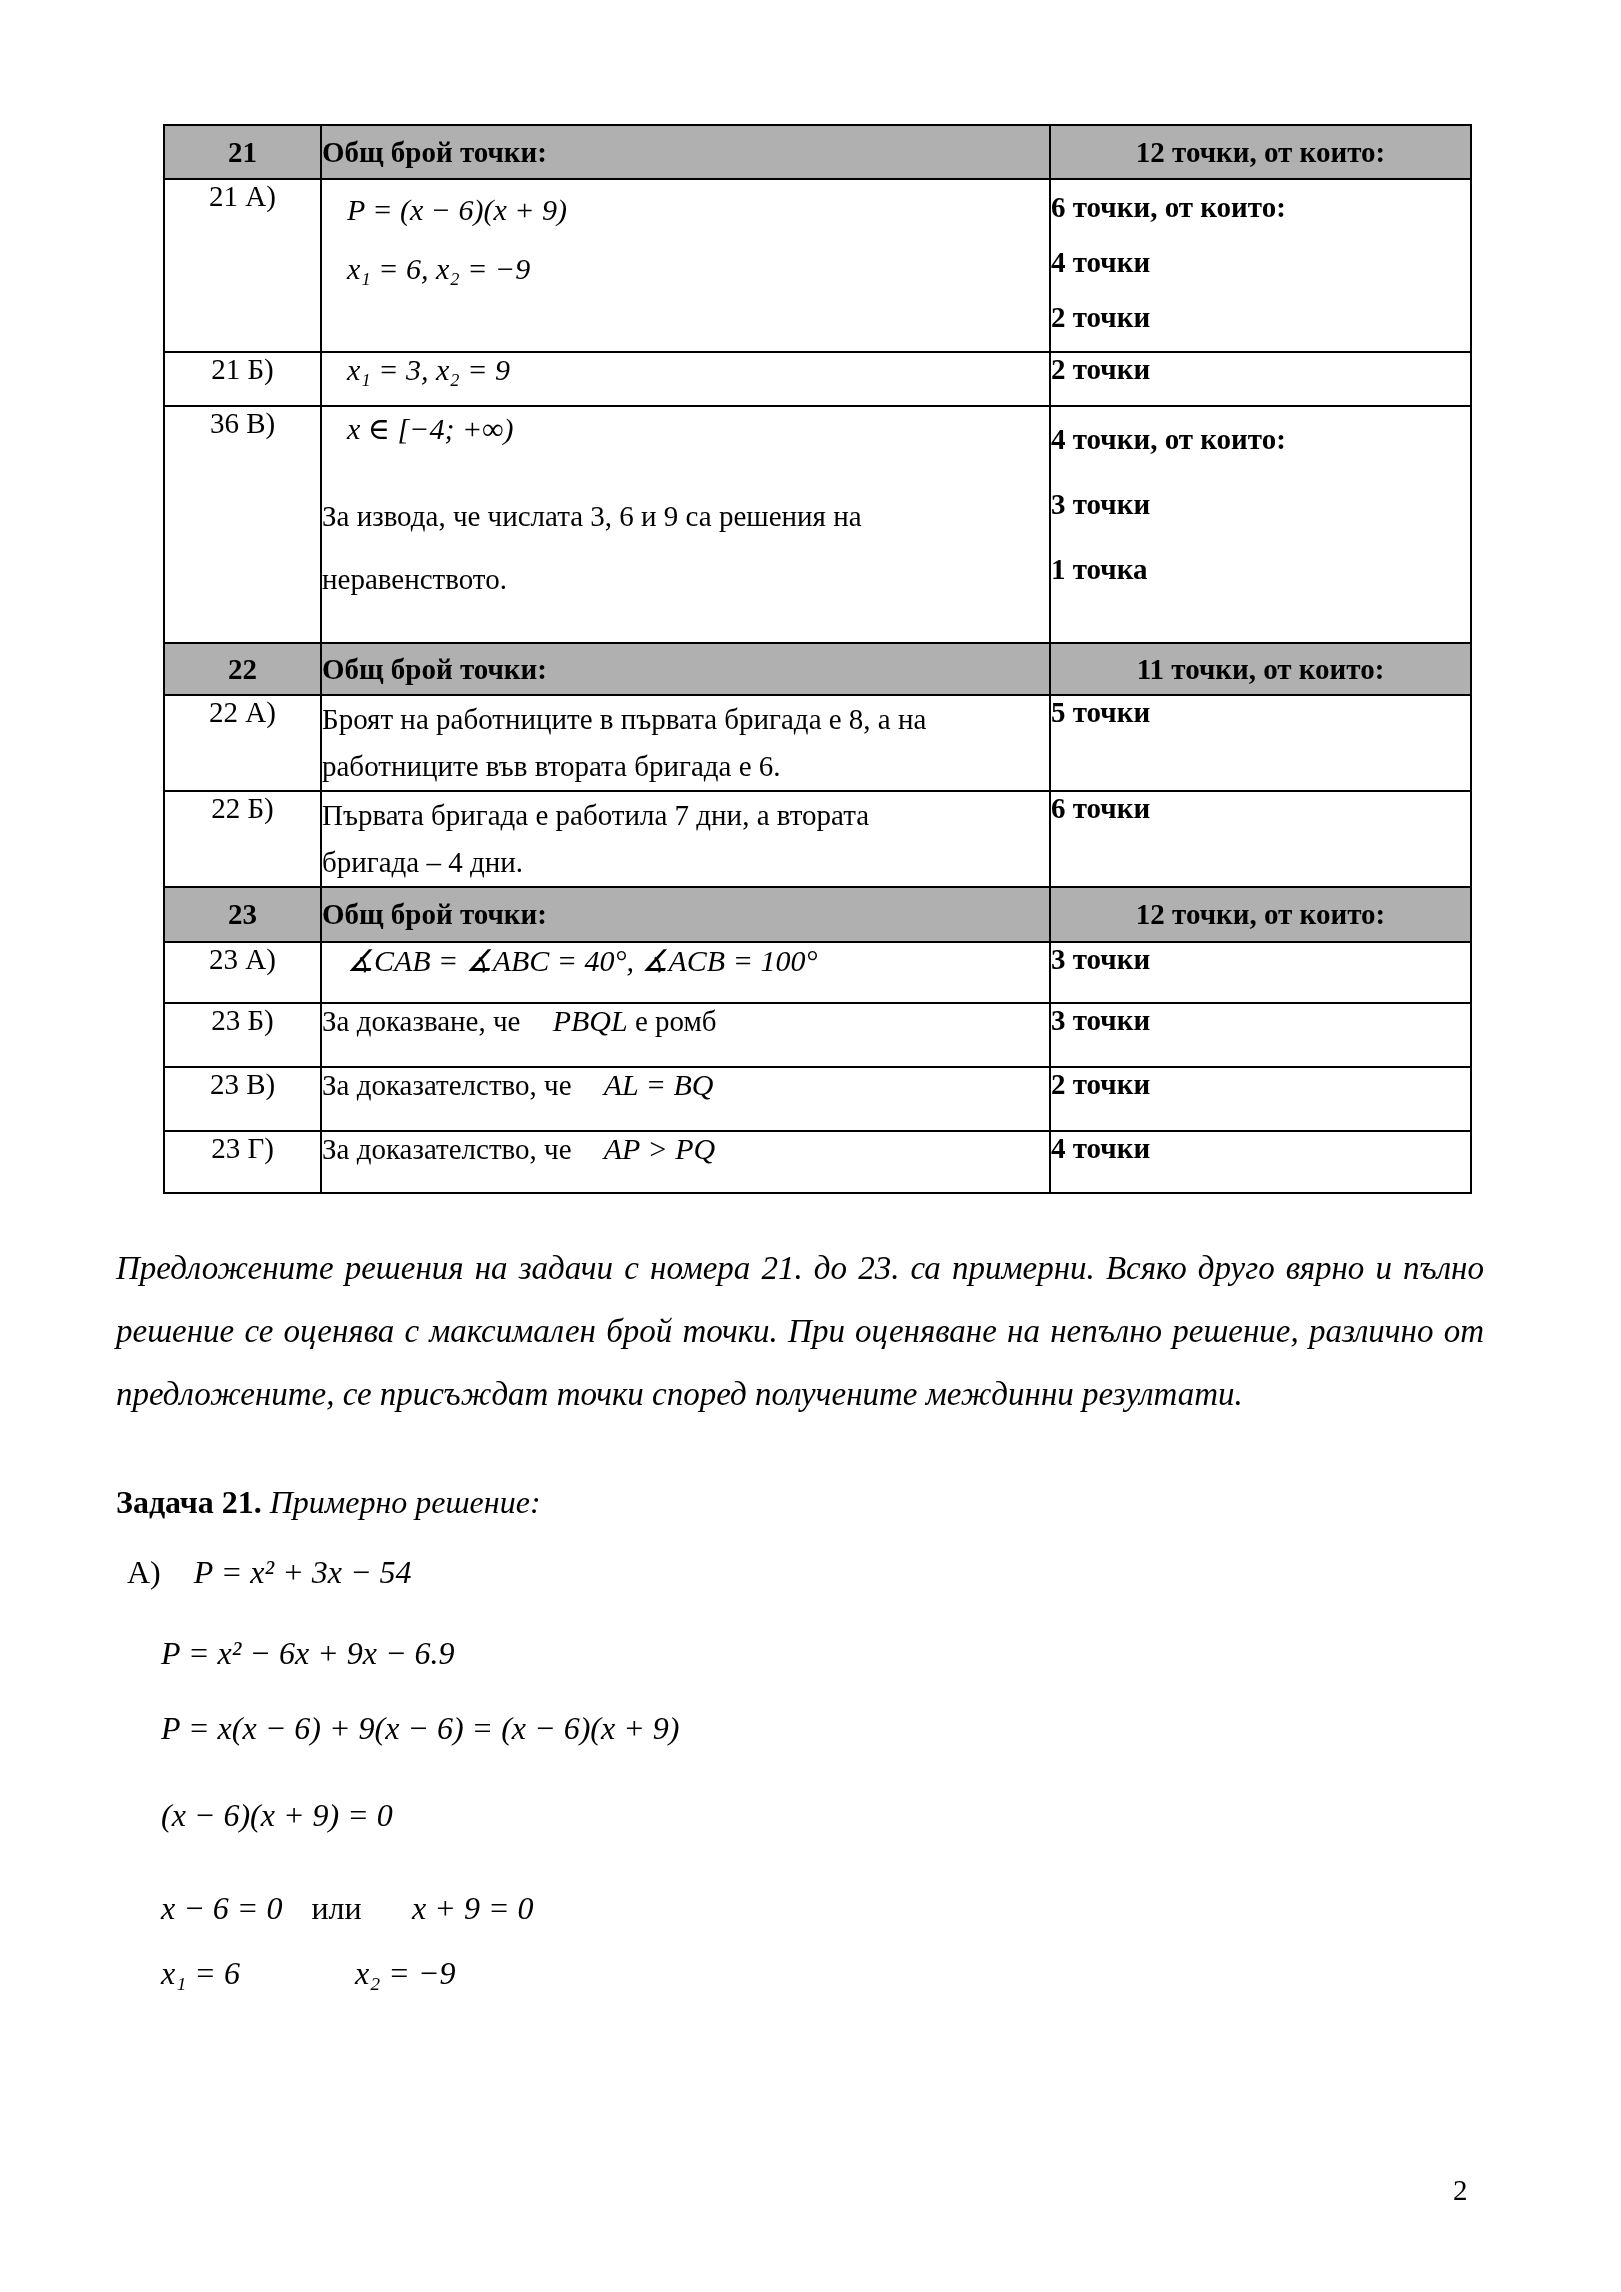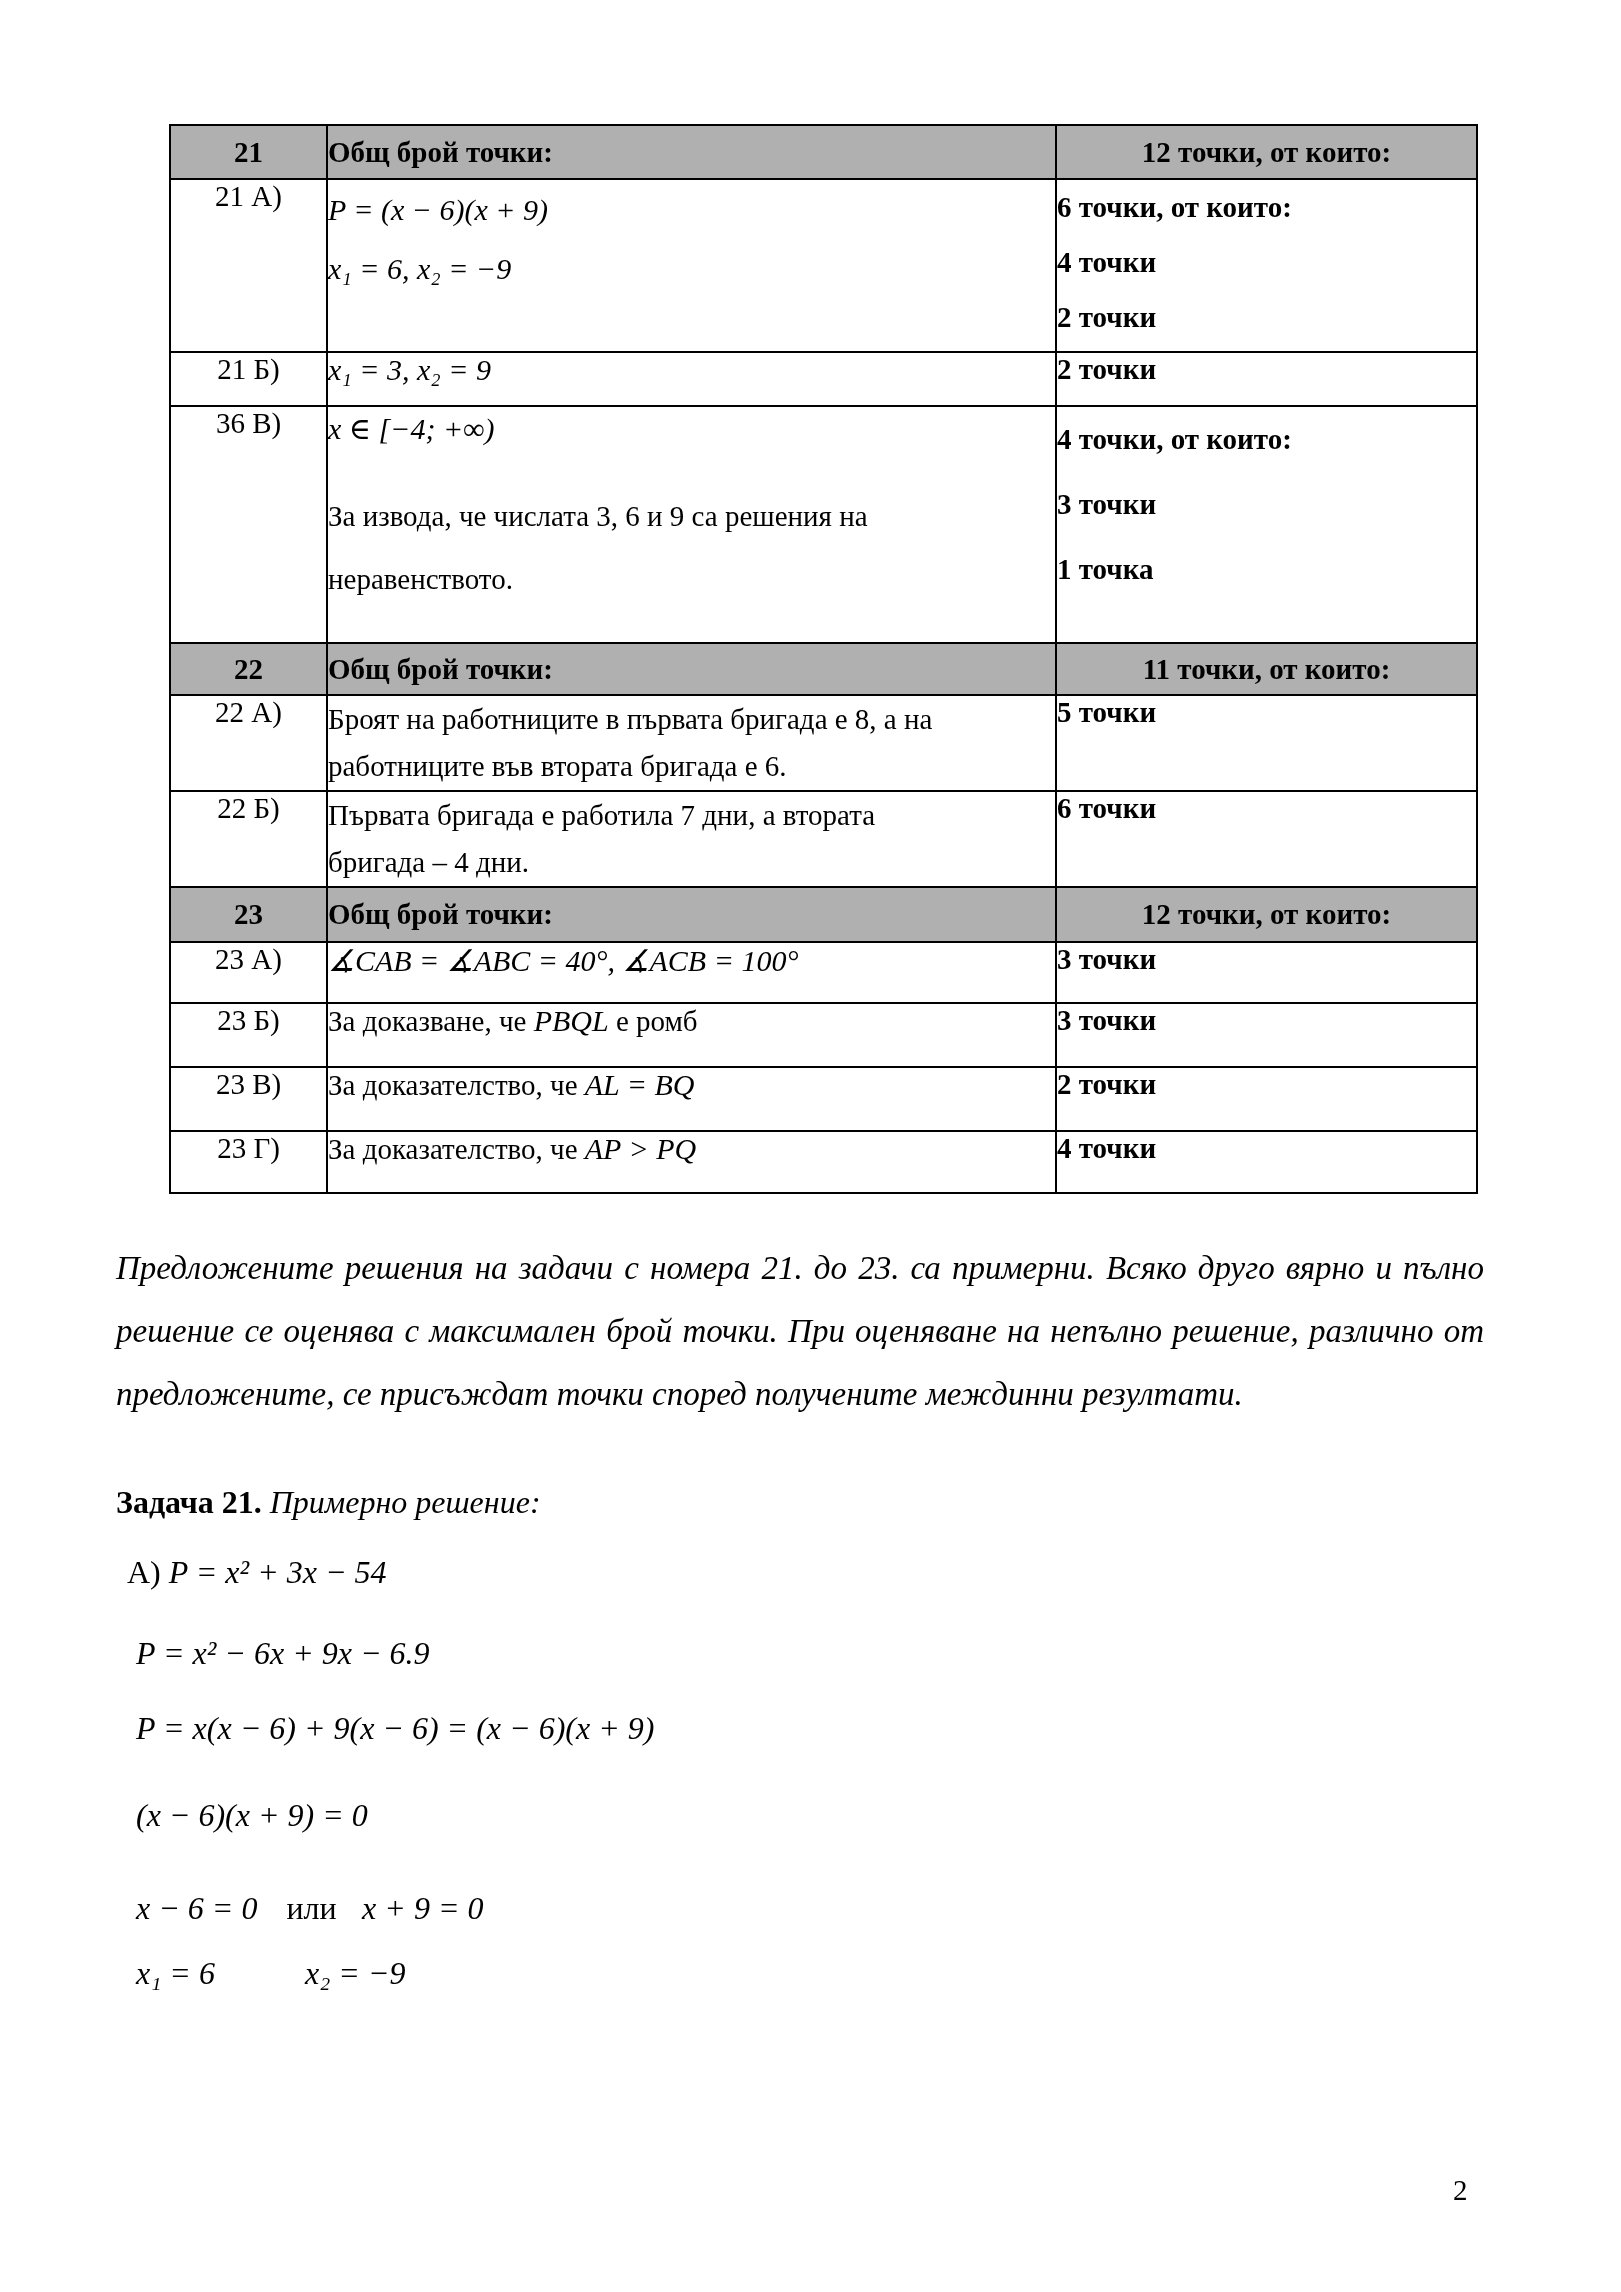--- a/index.html
+++ b/index.html
@@ -5,21 +5,21 @@
   html,body { margin:0; padding:0; background:#e8e8e8; }
   .page {
     position:relative;
     width:1621px; height:2293px;
     background:#ffffff;
     font-family:"Liberation Serif","DejaVu Serif",serif;
     color:#000;
     overflow:hidden;
   }
   table.rubric {
-    position:absolute; left:169px; top:124px;
+    position:absolute; left:163px; top:124px;
     border-collapse:collapse; table-layout:fixed;
     width:1308px;
   }
   table.rubric td {
     border:solid #000;
     border-width:2.9px 2px;
     vertical-align:top;
     font-size:29px;
     padding:0;
     overflow:hidden;
@@ -27,21 +27,21 @@
   tr.hdr td {
     background:var(--hdr-bg,#b0b0b0);
     font-weight:bold;
     vertical-align:middle;
   }
   td.c1 { text-align:center; }
   td.lab { vertical-align:middle; text-align:center; font-weight:normal; }
   td.c2 { padding-left:16.7px; padding-right:19.6px; }
   td.c3 { padding-left:14.7px; font-weight:bold; }
   tr.hdr td.c3 { text-align:center; padding-left:0; }
-  .math { font-style:italic; }
+  .math { font-style:italic;padding-left:25px; }
   .rom  { font-style:normal; }
   .cellmath { font-size:30px; }
   
   .r21a-c2 { padding-top:47px; }
   .r21a-c2 .ml { line-height:59px; }
   .r21a-c3 { padding-top:5.9px; }
   .r21a-c3 .pl { line-height:55px; }
   .pad1 { padding-top:7.8px; }
   .r21v-c2 { padding-top:43px; }
   .r21v-c2 .ml { line-height:43px; }

